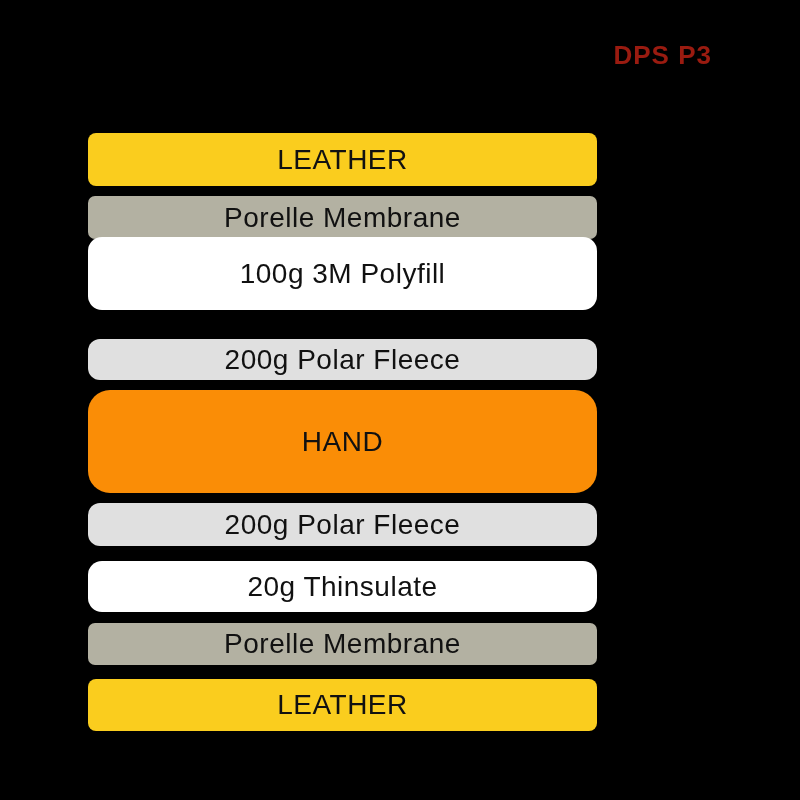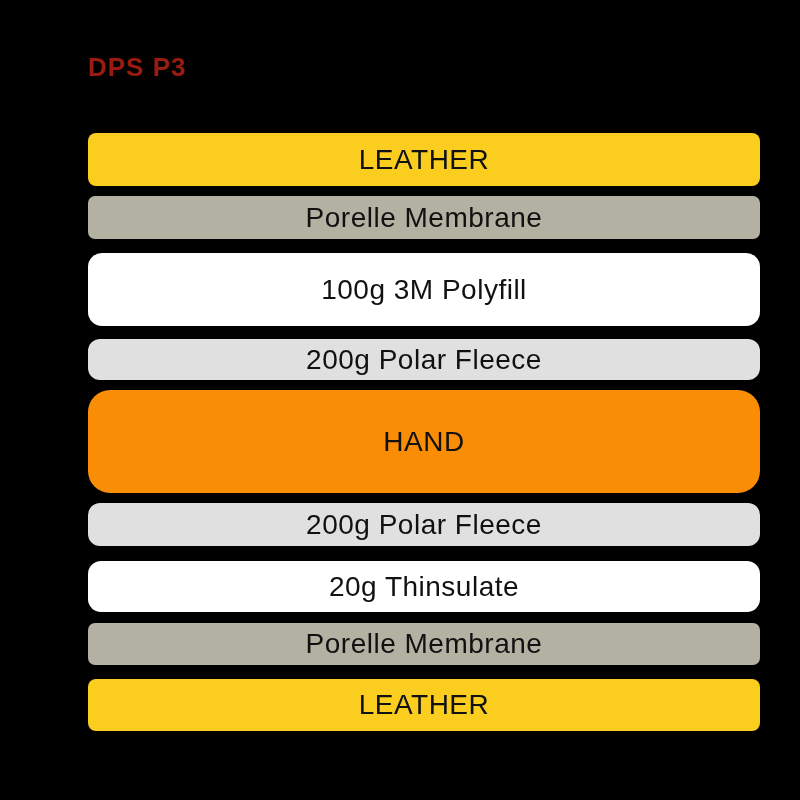--- a/index.html
+++ b/index.html
@@ -11,45 +11,45 @@
     height: 800px;
     background: #000000;
     position: relative;
     overflow: hidden;
     font-family: "Liberation Sans", sans-serif;
   }
   .diagram-title {
     position: absolute;
     left: 88px;
     width: 624px;
-    top: 52px;
-    text-align: left;
+    top: 40px;
+    text-align: right;
     font-size: 26px;
     font-weight: bold;
     letter-spacing: 1px;
   }
   .layer {
     position: absolute;
     left: 88px;
-    width: 672px;
+    width: 509px;
     display: flex;
     align-items: center;
     justify-content: center;
   }
   .layer .label {
     font-size: 28px;
     font-weight: 400;
     color: #111111;
     letter-spacing: 0.5px;
     white-space: nowrap;
   }
   
   .layer-1 { top: 133px; height: 53px;  border-radius: 8px;  }
   .layer-2 { top: 196px; height: 43px;  border-radius: 7px;  }
-  .layer-3 { top: 253px; height: 73px;  border-radius: 14px; }
+  .layer-3 { top: 237px; height: 73px;  border-radius: 14px; }
   .layer-4 { top: 339px; height: 41px;  border-radius: 12px; }
   .layer-5 { top: 390px; height: 103px; border-radius: 22px; align-items: center; }
   .layer-6 { top: 503px; height: 43px;  border-radius: 12px; }
   .layer-7 { top: 561px; height: 51px;  border-radius: 14px; }
   .layer-8 { top: 623px; height: 42px;  border-radius: 7px;  }
   .layer-9 { top: 679px; height: 52px;  border-radius: 8px;  }
 </style>
 </head>
 <body style="background: rgb(0, 0, 0);">
 
@@ -72,21 +72,21 @@
 </div>
 
 <div class="layer layer-5" style="background: rgb(250, 141, 6);">
   <span class="label" style="color: rgb(17, 17, 17);">HAND</span>
 </div>
 
 <div class="layer layer-6" style="background: rgb(224, 224, 224);">
   <span class="label" style="color: rgb(17, 17, 17);">200g Polar Fleece</span>
 </div>
 
-<div class="layer layer-7" style="background: rgb(255, 255, 255); border-radius: 13px;">
+<div class="layer layer-7" style="background: rgb(255, 255, 255);">
   <span class="label" style="color: rgb(17, 17, 17);">20g Thinsulate</span>
 </div>
 
 <div class="layer layer-8" style="background: rgb(179, 177, 162);">
   <span class="label" style="color: rgb(17, 17, 17);">Porelle Membrane</span>
 </div>
 
 <div class="layer layer-9" style="background: rgb(250, 205, 30);">
   <span class="label" style="color: rgb(17, 17, 17);">LEATHER</span>
 </div>

